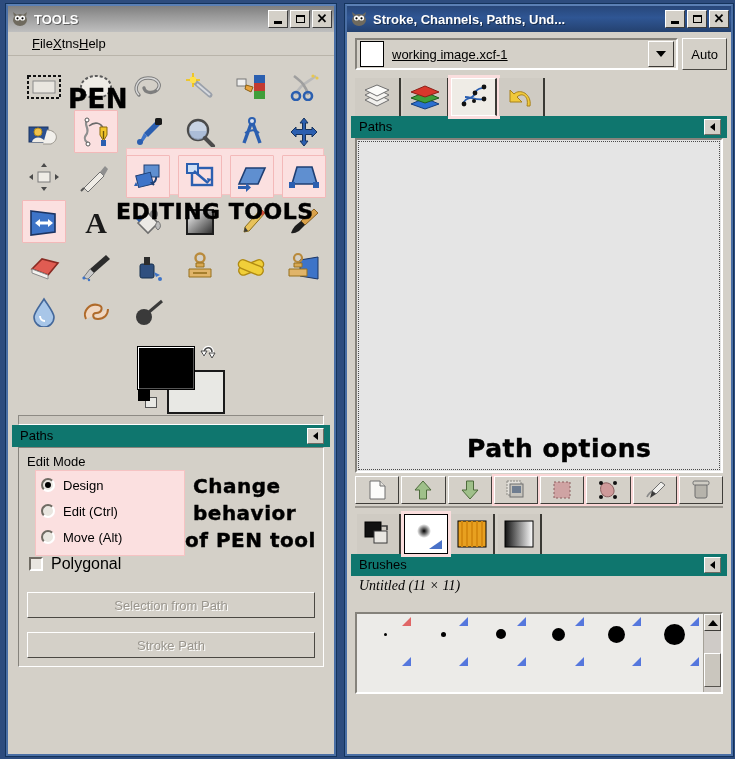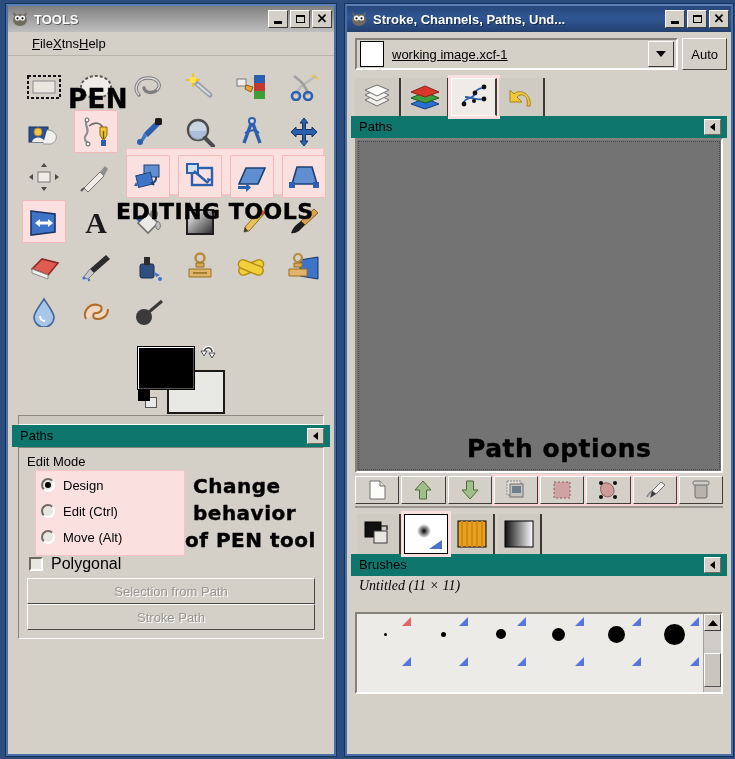--- a/index.html
+++ b/index.html
@@ -147,21 +147,21 @@
     display: flex; align-items: center; justify-content: center; flex: none;
   }
   .radio.on b { width: 6px; height: 6px; border-radius: 50%; background: #000; display: block; }
   .radio-row span { font-size: 13px; }
   .chk-row { display: flex; align-items: center; gap: 8px; height: 28px; padding-left: 2px; }
   .chkbox {
     width: 14px; height: 14px; background: #e9e6e0;
     border: 2px solid; border-color: #6f6b63 #ffffff #ffffff #6f6b63; flex: none;
   }
   .btn-wide {
-    display: block; width: 100%; margin-top: 0; height: 26px;
+    display: block; width: 100%; margin-top: 14px; height: 26px;
     background: #d4d0c8; color: #9a968e;
     border: 1px solid; border-color: #ffffff #4a4843 #4a4843 #ffffff;
     font-size: 13px; text-shadow: 1px 1px 0 #fff;
     font-family: "Liberation Sans", sans-serif;
   }
 
   
   #dock { left: 345px; top: 4px; width: 388px; height: 752px; }
   .dock-body { background: #d4d0c8; height: calc(100% - 26px); padding: 4px 4px 0 4px; }
   .img-row { display: flex; align-items: center; gap: 4px; padding: 2px 0 4px 4px; }
@@ -195,21 +195,21 @@
     position: relative;
   }
   .tab.active {
     background: #efece6;
     border: 1px solid #fff; border-right: 2px solid #3a3934;
     box-shadow: 0 0 0 3px #fbdede;
   }
   .tab.first { border-left: 0; }
 
   .list-frame {
-    margin: 0 4px; background: #737373;
+    margin: 0 4px; background: #e5e5e5;
     border: 2px solid; border-color: #85827b #ffffff #ffffff #85827b;
     position: relative;
   }
   .dotted-in { position: absolute; inset: 1px; border: 1px dotted #4a4a4a; pointer-events: none; }
 
   .icon-bar {
     display: flex; margin: 3px 4px 0 4px; gap: 2px;
     border-bottom: 2px solid #9b9790; padding-bottom: 2px;
   }
   .ib {

